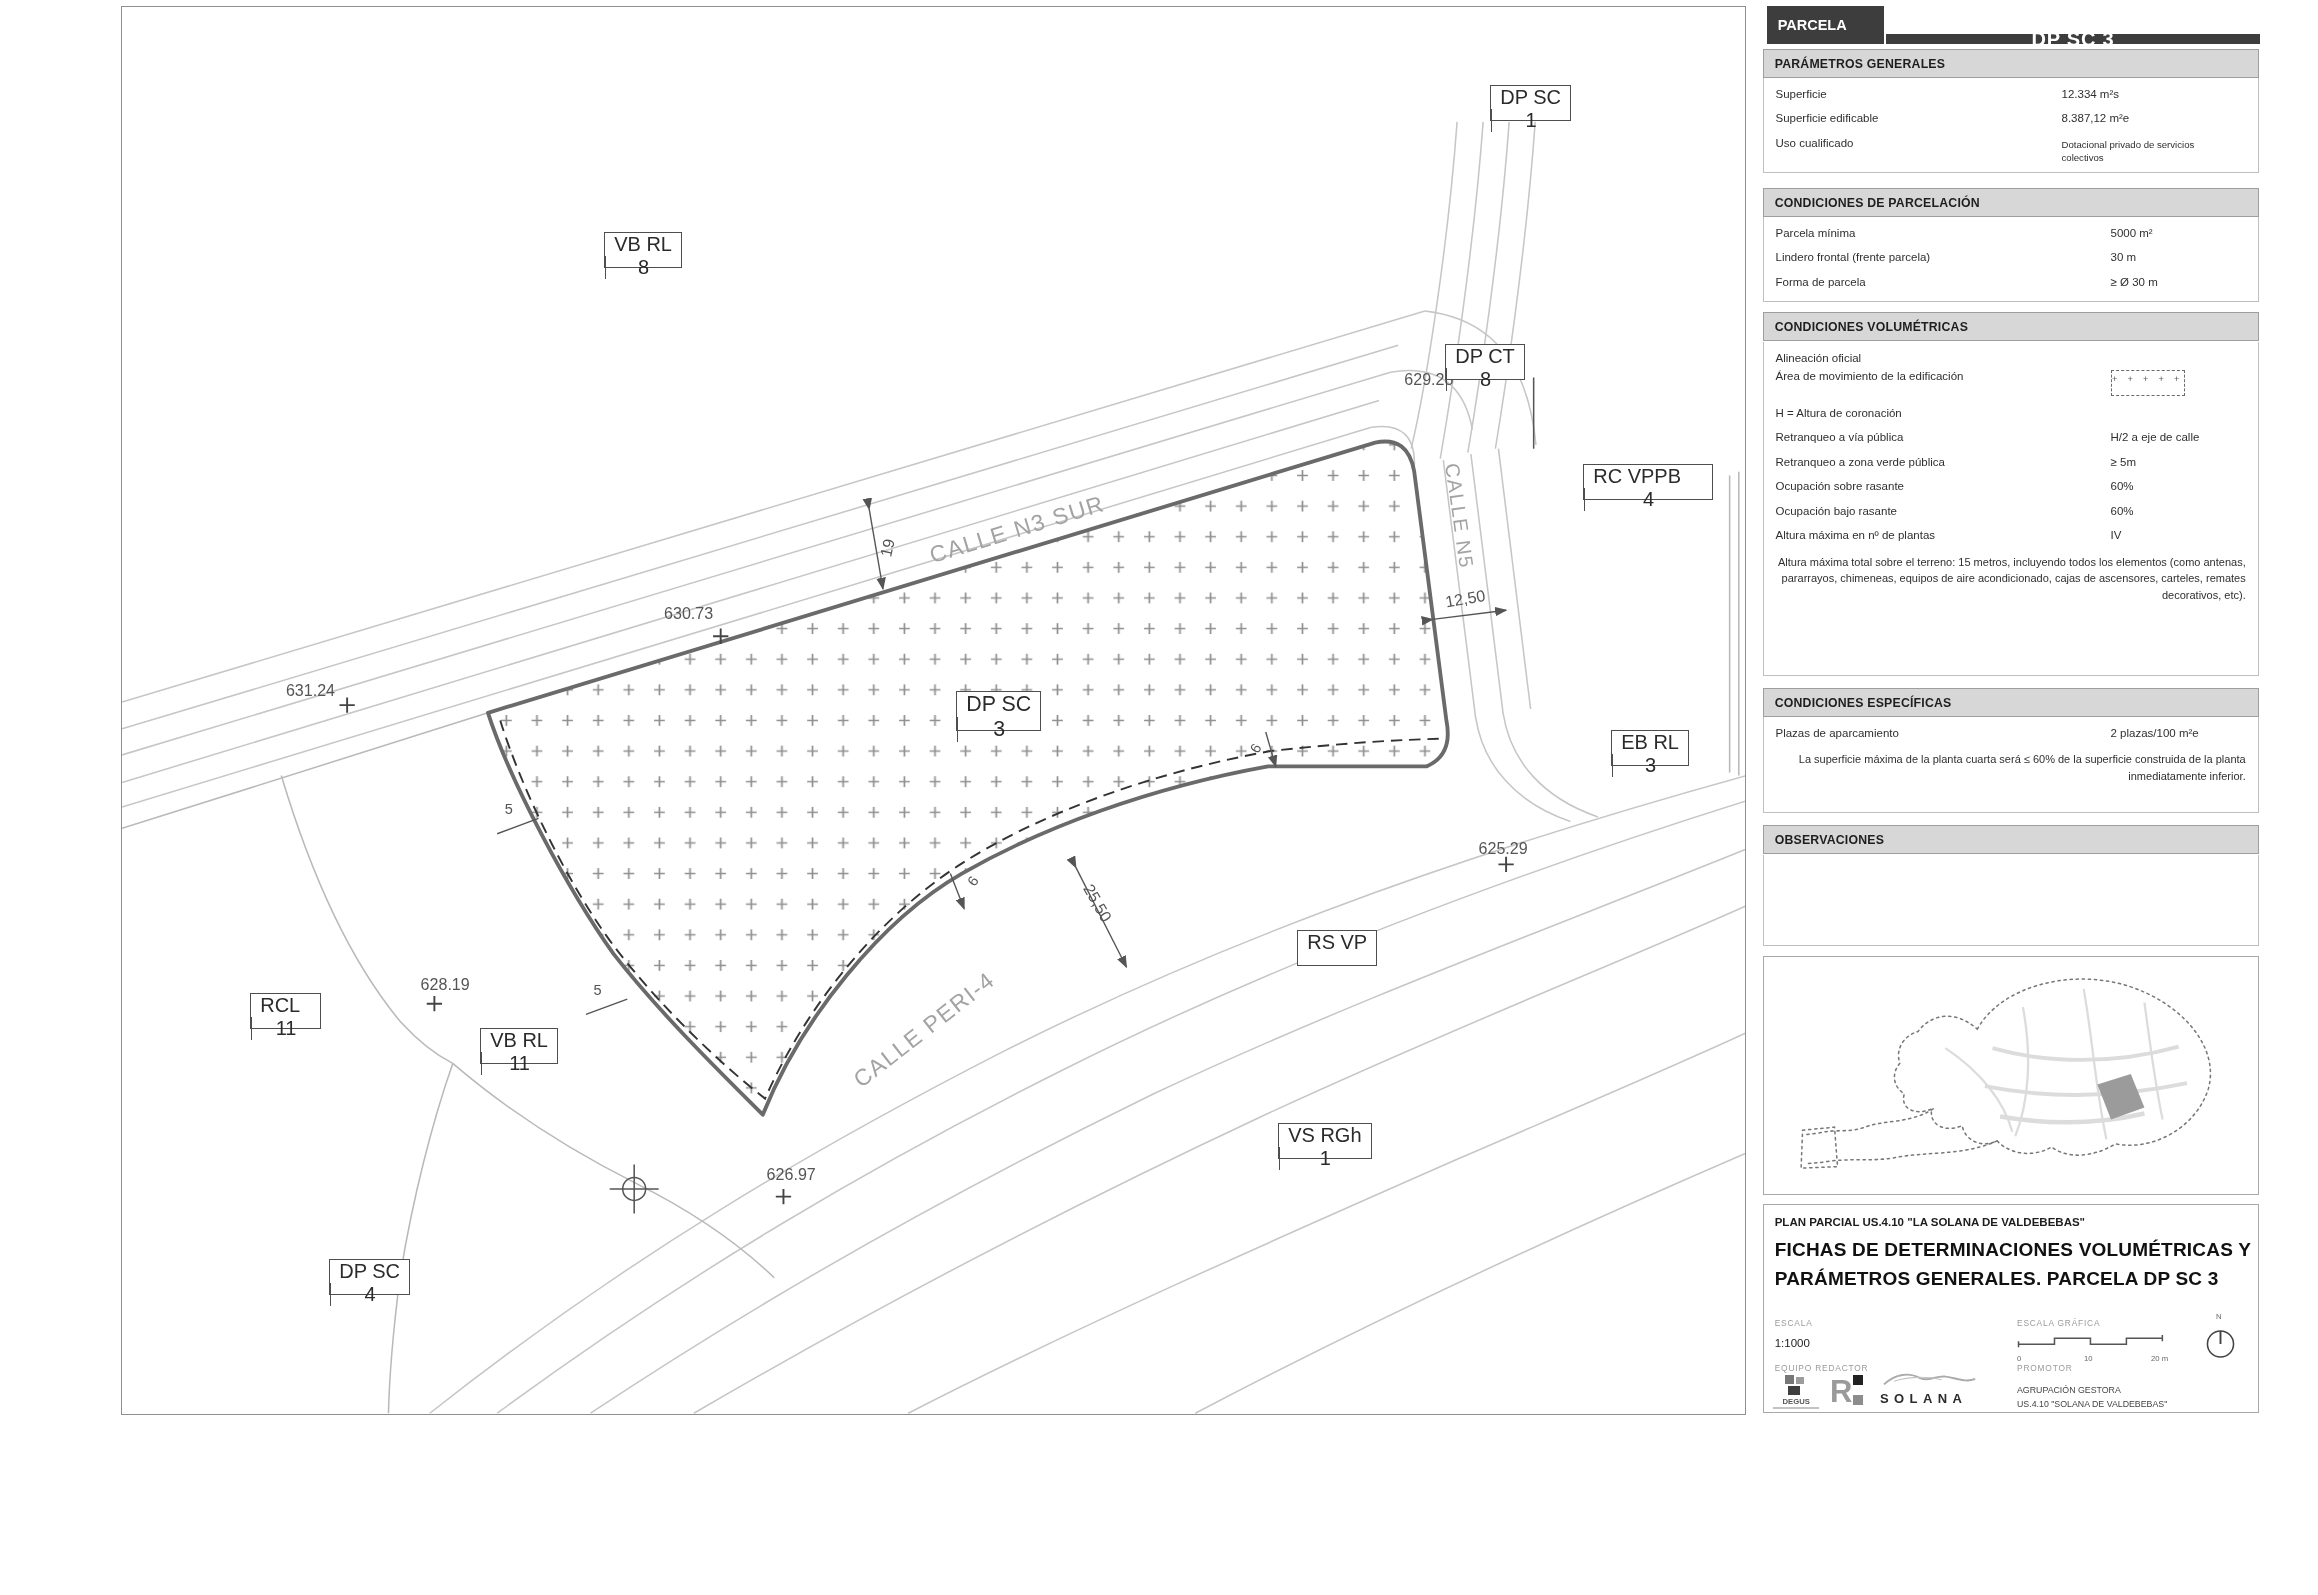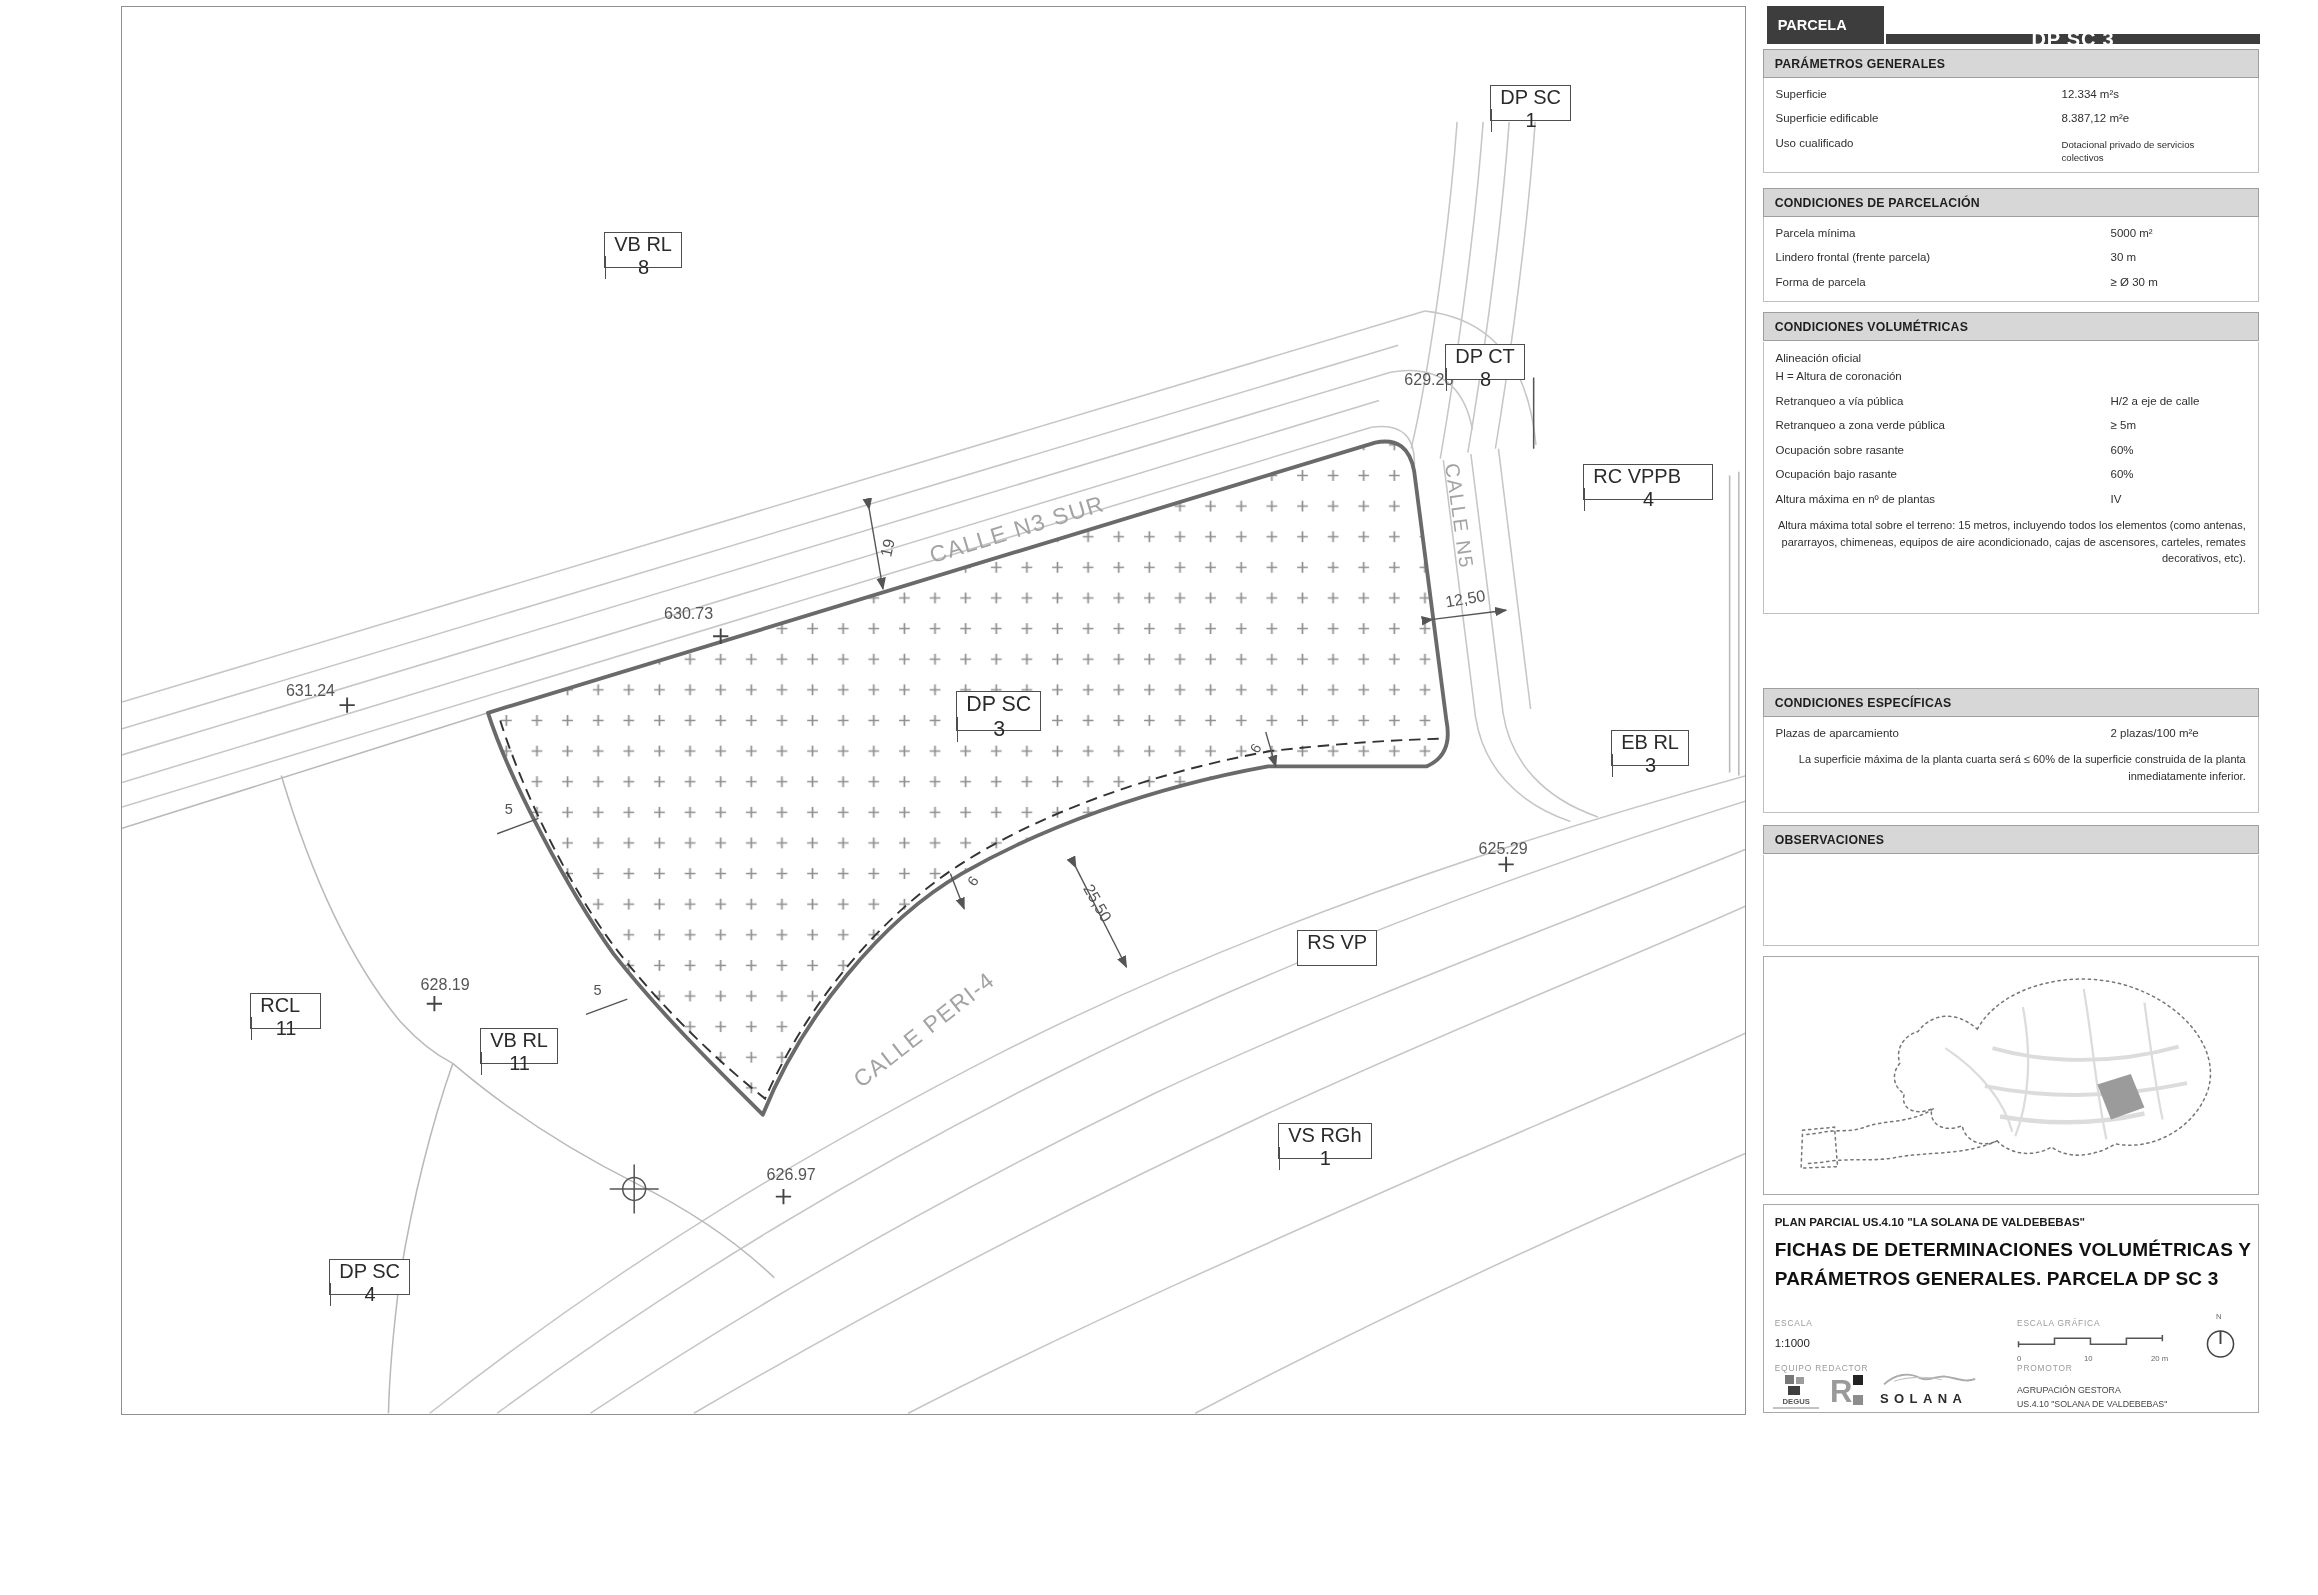--- a/index.html
+++ b/index.html
@@ -261,24 +261,33 @@
     <span>Lindero frontal (frente parcela)</span>
     <span class="val">30 m</span>
   </div>
   <div class="prow v2">
     <span>Forma de parcela</span>
     <span class="val">≥ Ø 30 m</span>
   </div>
 </div>
 
 <div class="phead" style="top:312px">CONDICIONES VOLUMÉTRICAS</div>
-<div class="pbody" style="top:342px;height:272px">
+<div class="pbody" style="top:342px;height:334px">
   <div class="prow v2" style="margin-bottom:4.6px">
     <span>Alineación oficial</span>
     <span class="val"><span class="sym-line"></span></span>
+  </div>
+  <div class="prow v2" style="min-height:32px;margin-bottom:4.6px">
+    <span>Área de movimiento de la edificación</span>
+    <span class="val">
+        <div class="sym-area">
+      <div>+ + + + +</div>
+
+    </div>
+      </span>
   </div>
   <div class="prow v2">
     <span>H = Altura de coronación</span>
   </div>
   <div class="prow v2">
     <span>Retranqueo a vía pública</span>
     <span class="val">H/2 a eje de calle</span>
   </div>
   <div class="prow v2">
     <span>Retranqueo a zona verde pública</span>

